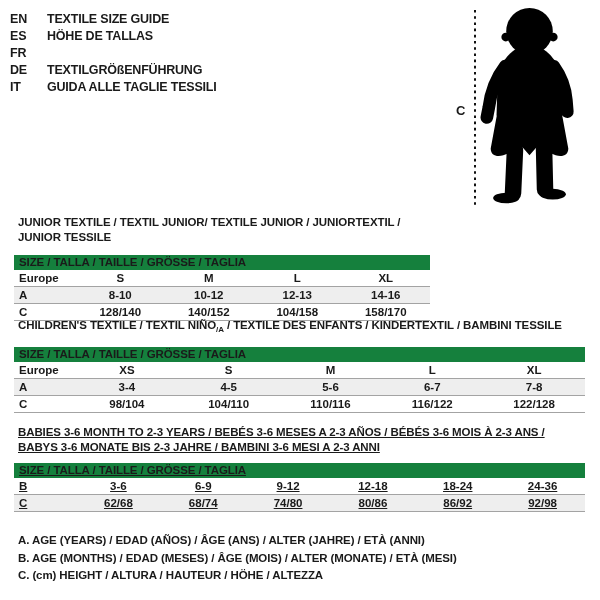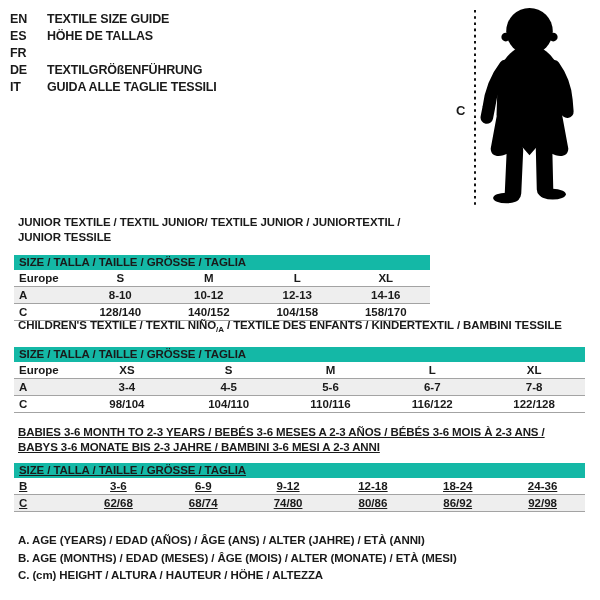--- a/index.html
+++ b/index.html
@@ -16,21 +16,21 @@
   .figure svg{display:block;}
   .height-label{position:absolute;left:11px;top:99px;font-size:13px;font-weight:700;}
   
   .section{position:absolute;left:14px;}
   .sec-junior{top:215px;width:416px;}
   .sec-children{top:318px;width:571px;}
   .sec-babies{top:425px;width:571px;text-decoration:underline;}
   .sec-title{font-size:11.5px;font-weight:700;line-height:15px;margin:0 0 10px 4px;letter-spacing:-0.1px;}
   .sec-babies .sec-title{margin-bottom:8px;}
   .sub{font-size:8px;vertical-align:sub;}
-  .band{background:#14b8a6;font-size:11.5px;font-weight:700;padding:1px 5px 2px;letter-spacing:-0.1px;}
+  .band{background:#15803d;font-size:11.5px;font-weight:700;padding:1px 5px 2px;letter-spacing:-0.1px;}
   table{width:100%;border-collapse:collapse;table-layout:fixed;}
   td{font-size:11.5px;font-weight:700;text-align:center;padding:2px 5px;border-bottom:1px solid #a3a3a3;white-space:nowrap;overflow:hidden;}
   td.rowhead{text-align:left;}
   tbody tr:nth-child(even){background:#eeeeee;}
   col.first{width:62px;}
   
   .legend{position:absolute;left:18px;top:532px;}
   .legend-line{font-size:11.5px;font-weight:700;line-height:17.5px;letter-spacing:-0.1px;}
 </style>
 </head>

